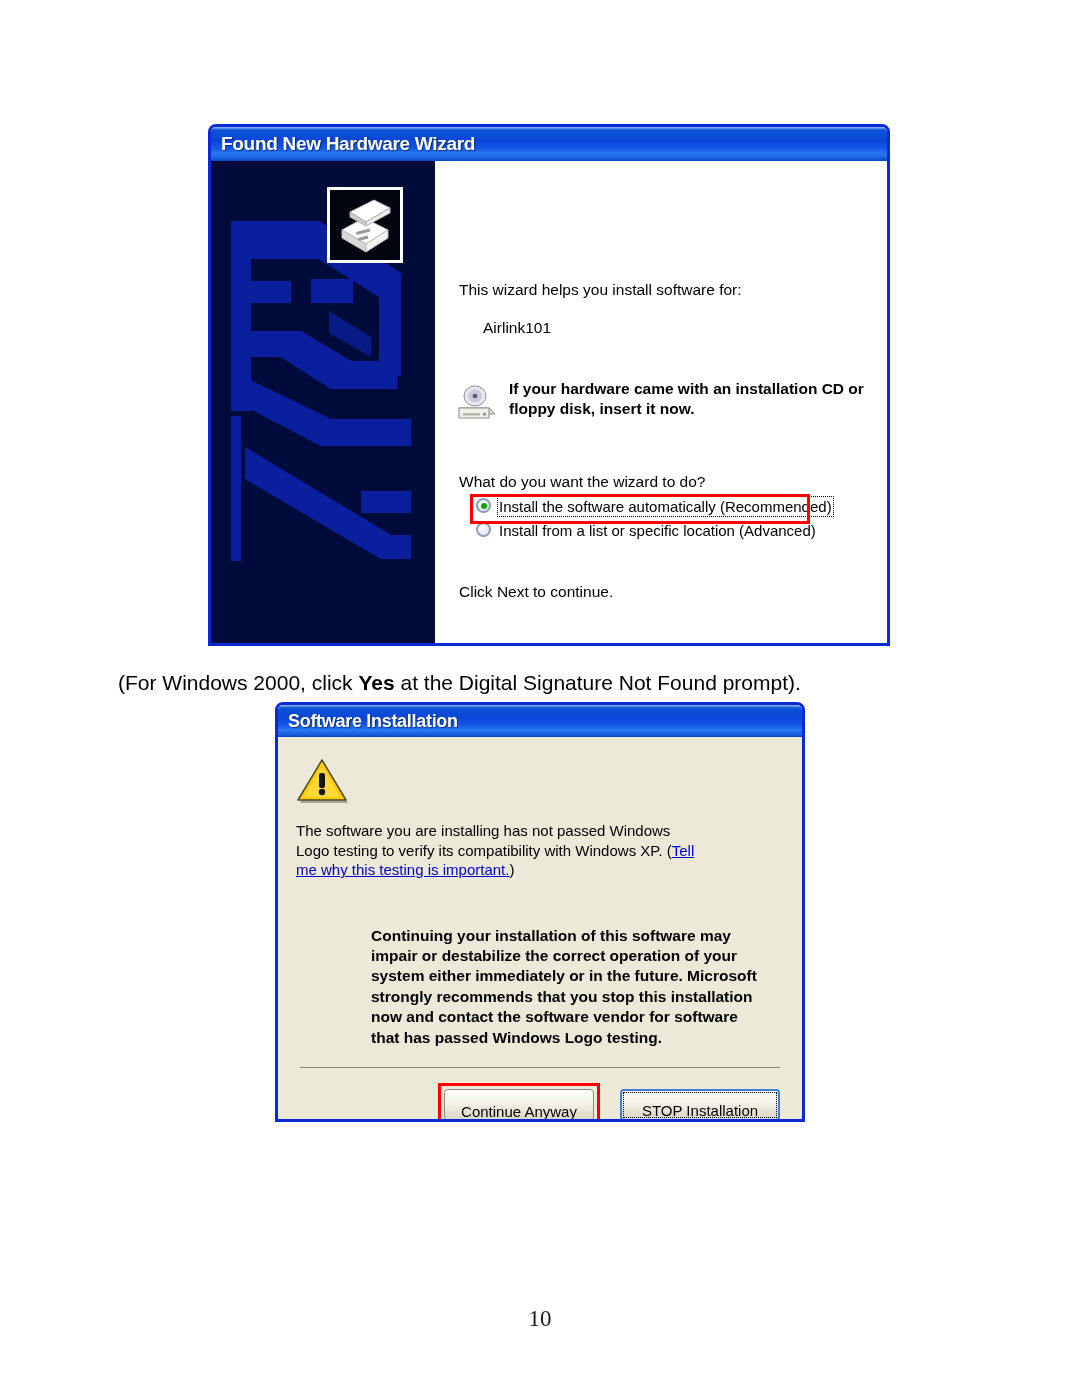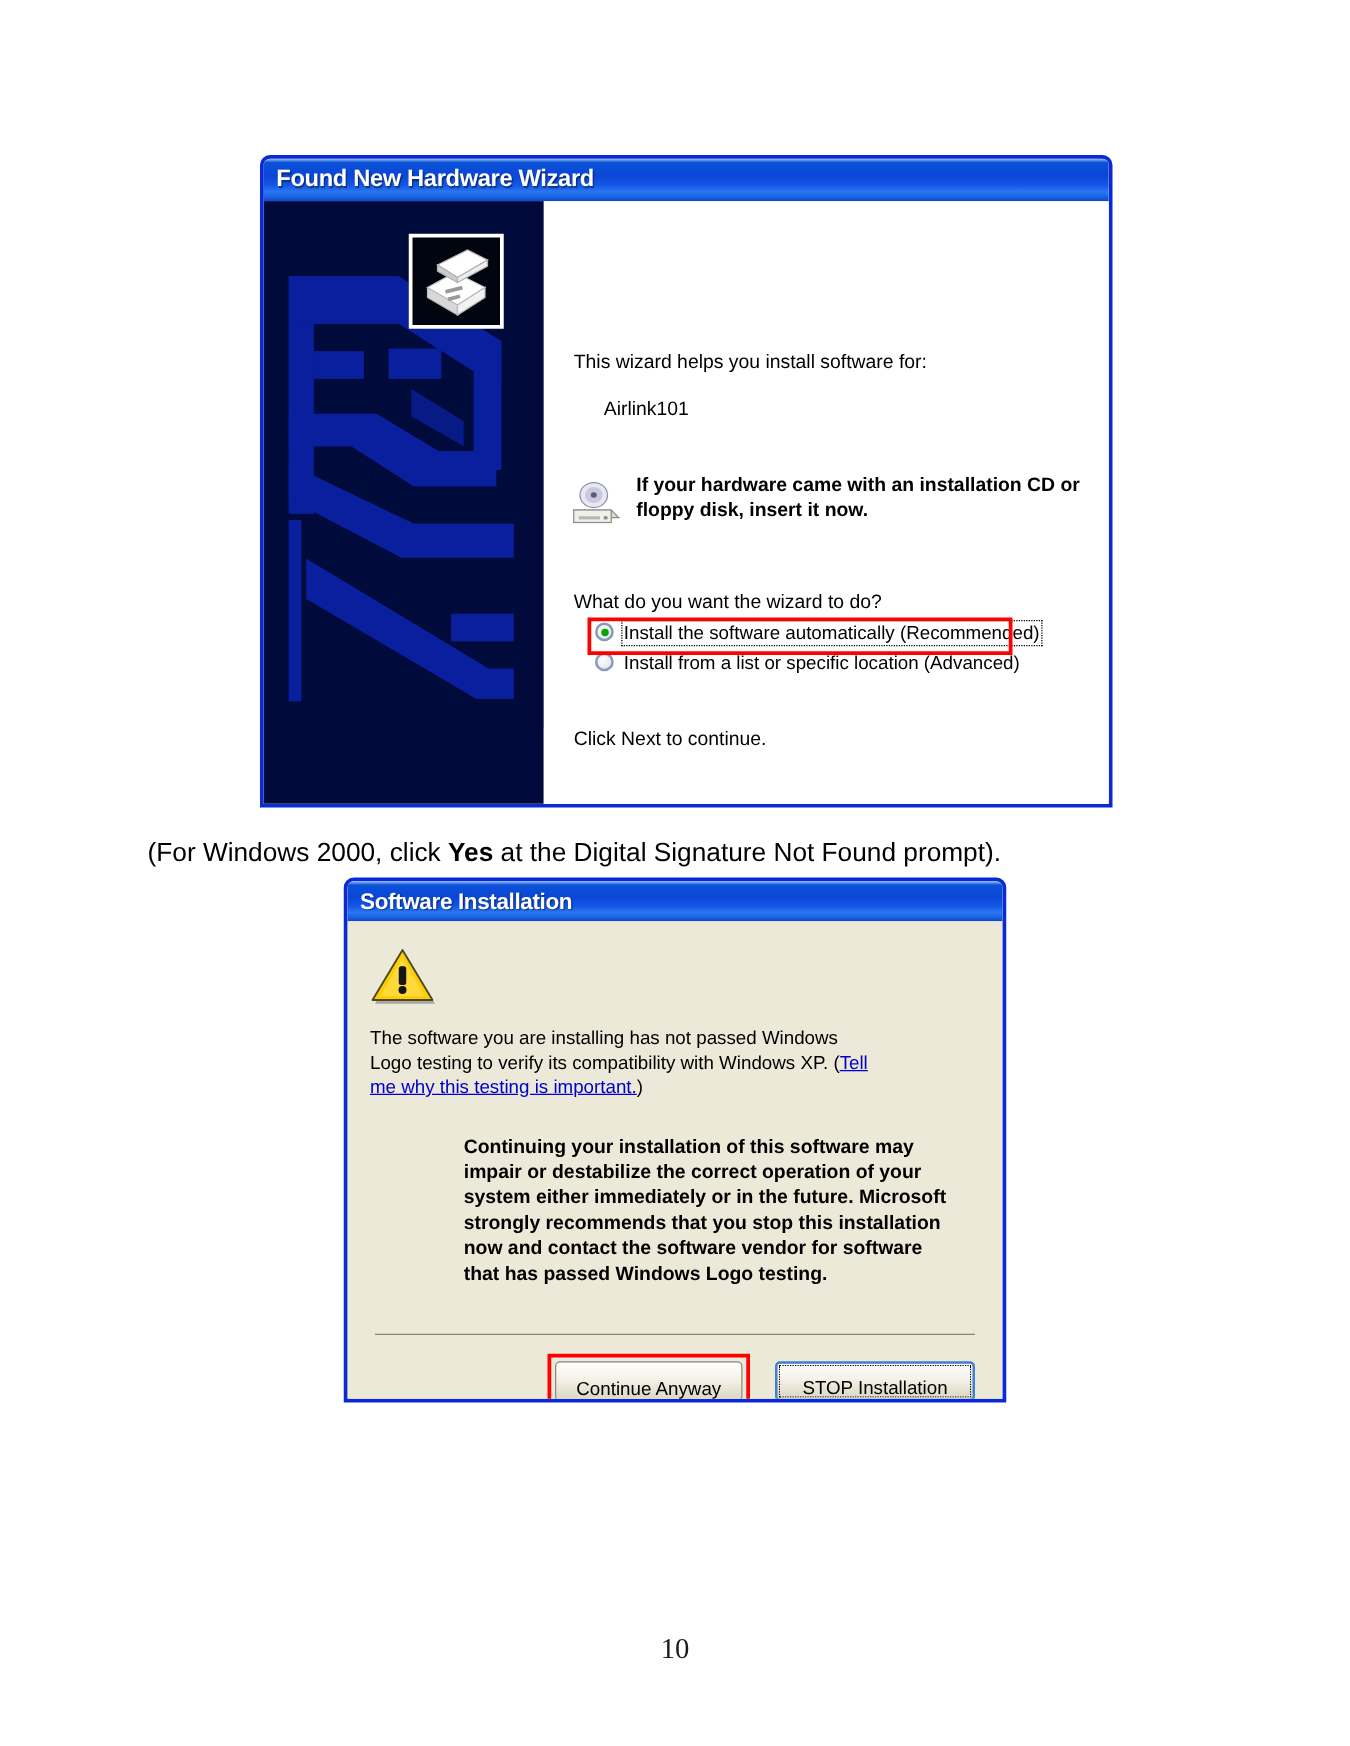--- a/index.html
+++ b/index.html
@@ -231,21 +231,21 @@
     font-size: 15px;
     line-height: 1.3;
     color: #000;
     max-width: 410px;
   }
   .si-link {
     color: #0000cc;
     text-decoration: underline;
   }
   .si-para2 {
-    margin: 28px 0 0 75px;
+    margin: 46px 0 0 75px;
     font-size: 15.5px;
     font-weight: bold;
     line-height: 1.32;
     color: #000;
     max-width: 395px;
   }
   .si-divider {
     position: absolute;
     left: 22px;
     right: 22px;

